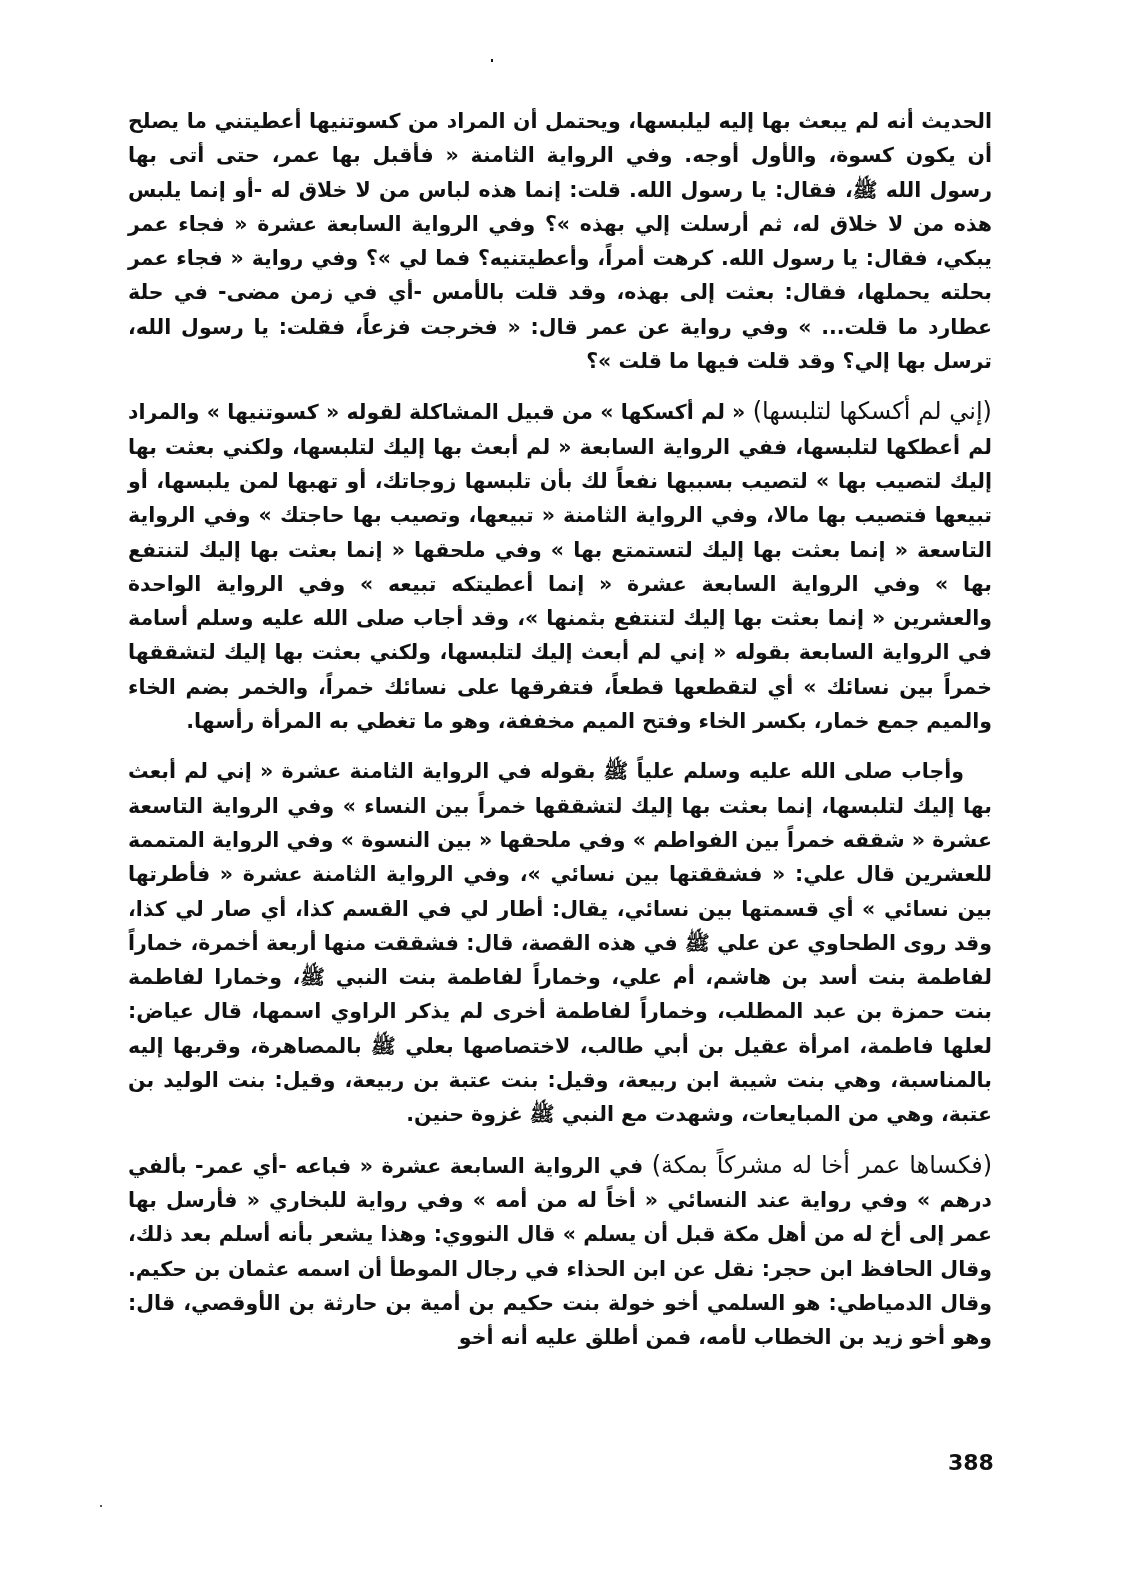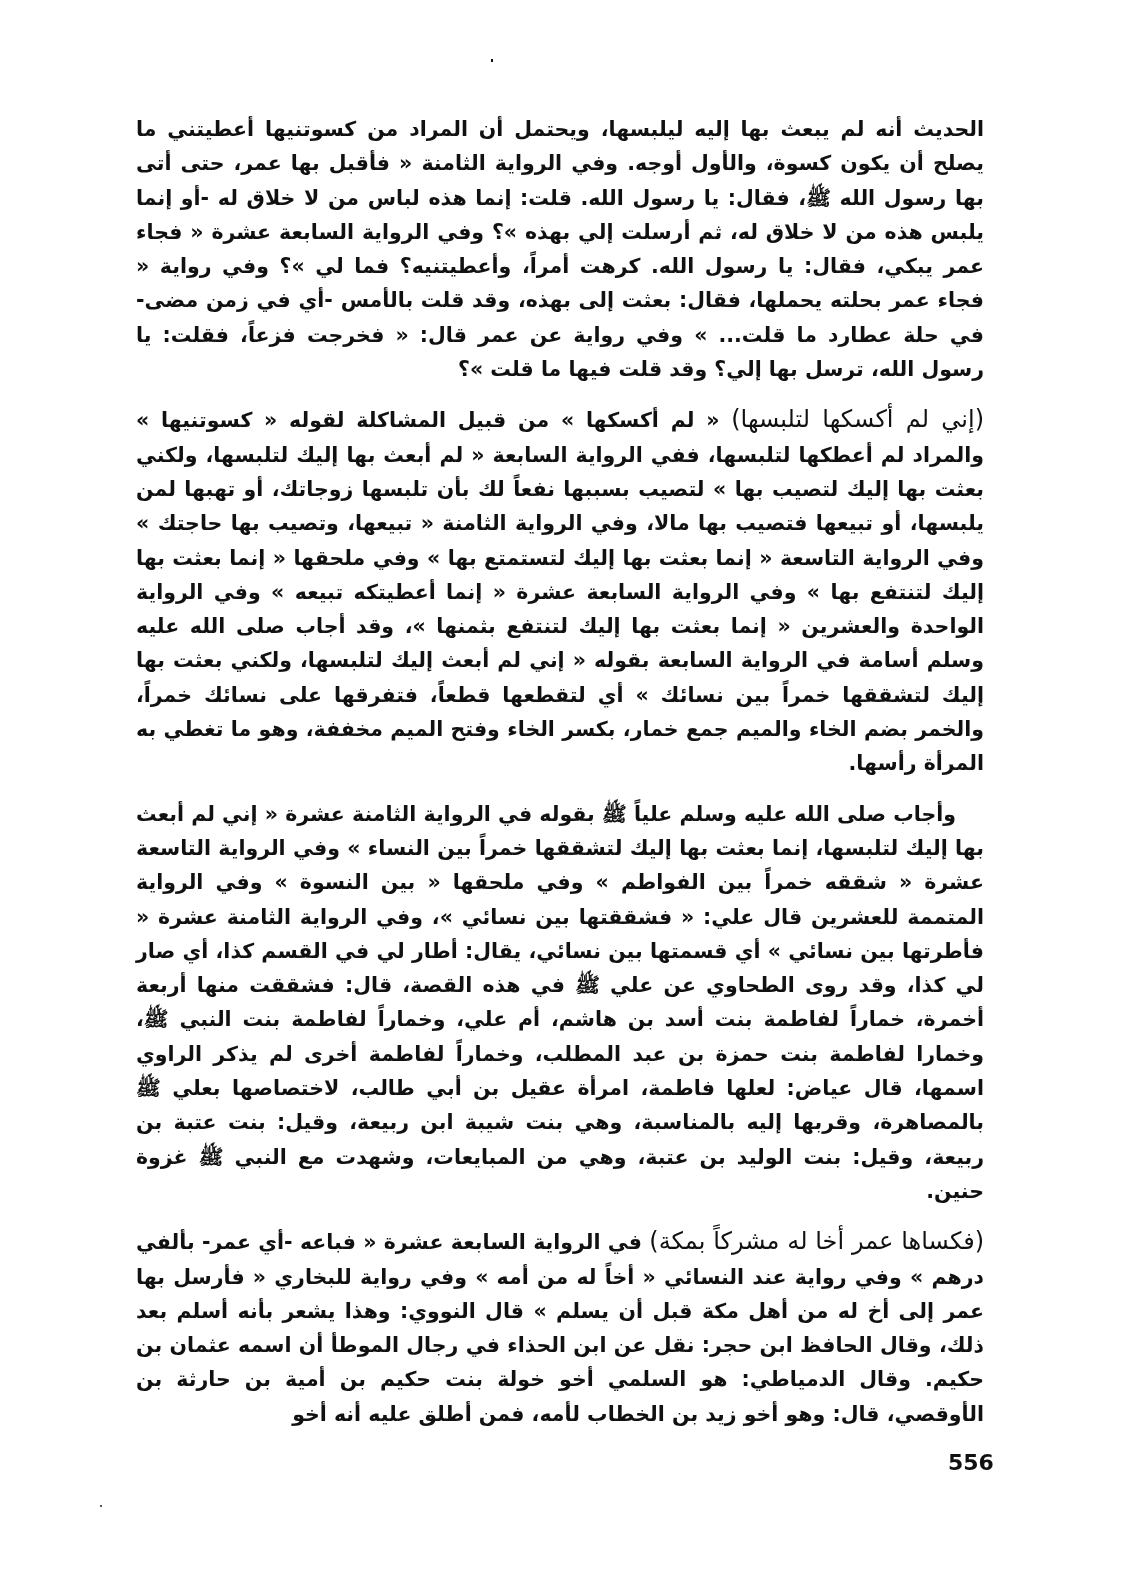--- a/index.html
+++ b/index.html
@@ -20,21 +20,21 @@
       left: 128px;
       top: 104px;
       width: 864px;
       direction: rtl;
       text-align: justify;
       text-align-last: right;
     }
     .para {
       font-size: 20.5px;
       line-height: 34.3px;
-      margin: 8px;
+      margin: 0;
       font-weight: bold;
       letter-spacing: -0.3px;
     }
     .para.gap {
       margin-top: 16px;
     }
     .para.indent {
       text-indent: 28px;
     }
     .heading-inline {
@@ -82,15 +82,15 @@
 
   <p class="para gap indent">
     <span>وأجاب صلى الله عليه وسلم علياً ﷺ بقوله في الرواية الثامنة عشرة « إني لم أبعث بها إليك لتلبسها، إنما بعثت بها إليك لتشققها خمراً بين النساء » وفي الرواية التاسعة عشرة « شققه خمراً بين الفواطم » وفي ملحقها « بين النسوة » وفي الرواية المتممة للعشرين قال علي: « فشققتها بين نسائي »، وفي الرواية الثامنة عشرة « فأطرتها بين نسائي » أي قسمتها بين نسائي، يقال: أطار لي في القسم كذا، أي صار لي كذا، وقد روى الطحاوي عن علي ﷺ في هذه القصة، قال: فشققت منها أربعة أخمرة، خماراً لفاطمة بنت أسد بن هاشم، أم علي، وخماراً لفاطمة بنت النبي ﷺ، وخمارا لفاطمة بنت حمزة بن عبد المطلب، وخماراً لفاطمة أخرى لم يذكر الراوي اسمها، قال عياض: لعلها فاطمة، امرأة عقيل بن أبي طالب، لاختصاصها بعلي ﷺ بالمصاهرة، وقربها إليه بالمناسبة، وهي بنت شيبة ابن ربيعة، وقيل: بنت عتبة بن ربيعة، وقيل: بنت الوليد بن عتبة، وهي من المبايعات، وشهدت مع النبي ﷺ غزوة حنين.</span>
   </p>
 
   <p class="para gap">
     <span class="heading-inline">(فكساها عمر أخا له مشركاً بمكة)</span><span> في الرواية السابعة عشرة « فباعه -أي عمر- بألفي درهم » وفي رواية عند النسائي « أخاً له من أمه » وفي رواية للبخاري « فأرسل بها عمر إلى أخ له من أهل مكة قبل أن يسلم » قال النووي: وهذا يشعر بأنه أسلم بعد ذلك، وقال الحافظ ابن حجر: نقل عن ابن الحذاء في رجال الموطأ أن اسمه عثمان بن حكيم. وقال الدمياطي: هو السلمي أخو خولة بنت حكيم بن أمية بن حارثة بن الأوقصي، قال: وهو أخو زيد بن الخطاب لأمه، فمن أطلق عليه أنه أخو</span>
   </p>
 </div>
 
-<div class="page-number">556</div>
+<div class="page-number">388</div>
 
 <div class="bottom-dot"></div>
 
 </body></html>

